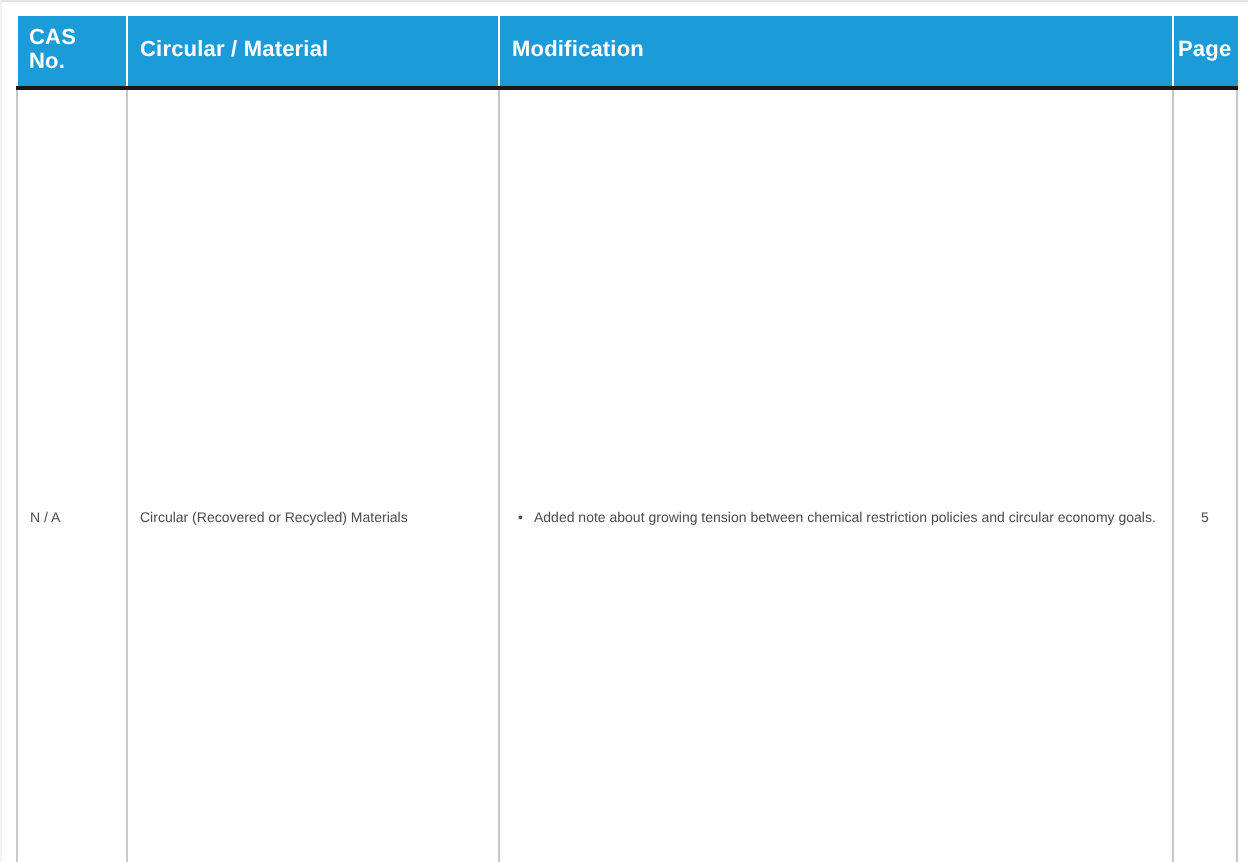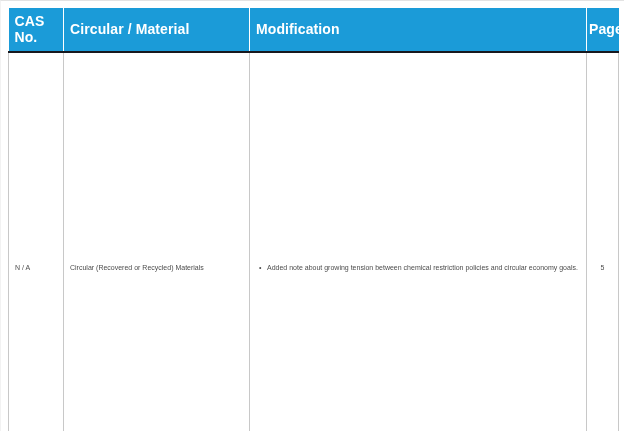--- a/index.html
+++ b/index.html
@@ -22,29 +22,29 @@
     table-layout: fixed;
   }
   col.c-cas  { width: 55px; }
   col.c-sub  { width: 186px; }
   col.c-mod  { width: 337px; }
   col.c-page { width: 32px; }
 
   .modtable th {
     background: #1b9bd8;
     color: #ffffff;
-    font-size: 14px;
+    font-size: 11px;
     font-weight: bold;
     text-align: left;
     padding: 5px 6px 6px 6px;
     border-bottom: 2px solid #17181e;
     letter-spacing: 0.1px;
   }
   .modtable th + th { border-left: 1px solid #ffffff; }
-  .modtable th.page-col { text-align: center; padding-left: 2px; padding-right: 2px; }
+  .modtable th.page-col { padding-left: 2px; padding-right: 2px; }
 
   .modtable td {
     border: 1px solid #c8c8c8;
     font-size: 7px;
     color: #4c4c4c;
     vertical-align: middle;
     line-height: 9px;
   }
   td.cas  { padding: 4px 5px 4px 6px; }
   td.sub  { padding: 4px 5px 4px 6px; }

